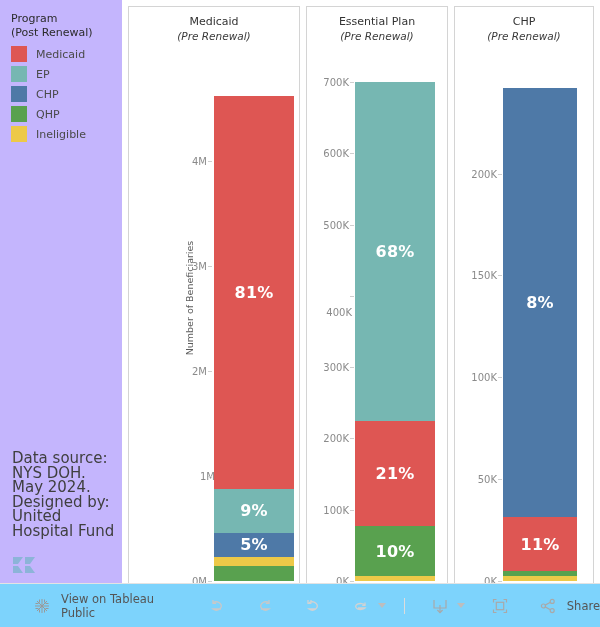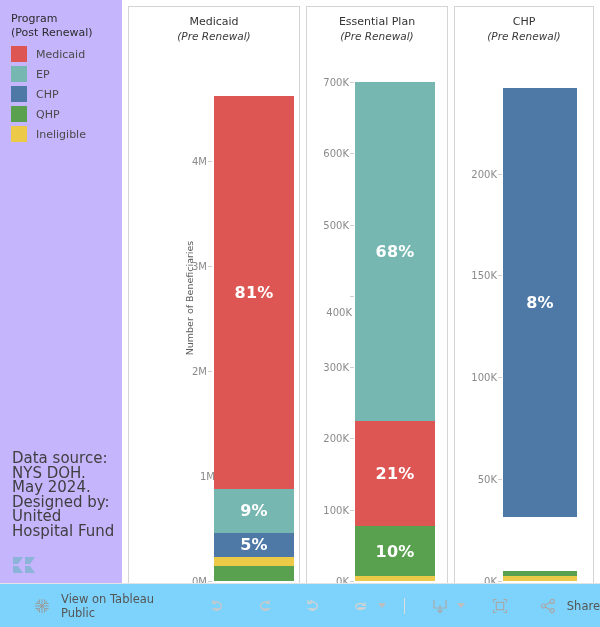--- a/index.html
+++ b/index.html
@@ -317,20 +317,23 @@
         <div class="tick" style="top: 370.327px; left: 0px; width: 42px;">100K</div>
         <div class="tick-mark" style="top: 370.327px; left: 43px;"></div>
         <div class="tick" style="top: 268.49px; left: 0px; width: 42px;">150K</div>
         <div class="tick-mark" style="top: 268.49px; left: 43px;"></div>
         <div class="tick" style="top: 166.653px; left: 0px; width: 42px;">200K</div>
         <div class="tick-mark" style="top: 166.653px; left: 43px;"></div>
         <div class="bar" style="left: 48px; width: 74px; top: 81.1102px; height: 492.89px;">
           <div class="seg" style="top: 0px; height: 428.814px; background: rgb(78, 121, 167);">
             <span class="seg-label" style="font-size: 16px;">8%</span>
           </div>
+          <div class="seg" style="top: 428.814px; height: 54.2179px; background: rgb(222, 86, 83);">
+            <span class="seg-label" style="font-size: 16px;">11%</span>
+          </div>
           <div class="seg" style="top: 483.032px; height: 4.9289px; background: rgb(89, 161, 79);"></div>
           <div class="seg" style="top: 487.961px; height: 4.9289px; background: rgb(237, 201, 72);"></div>
         </div>
       </div>
   </div>
 
   <div class="toolbar">
 
     <div class="tb-item tb-tableau">
       <span class="tb-icon">

